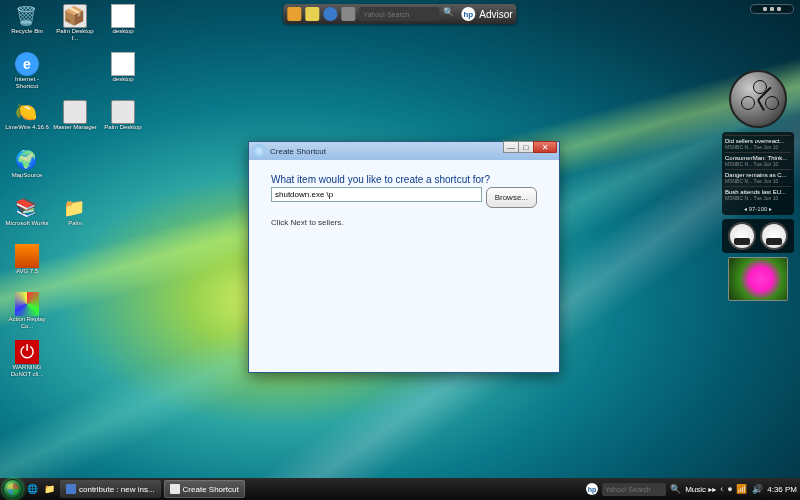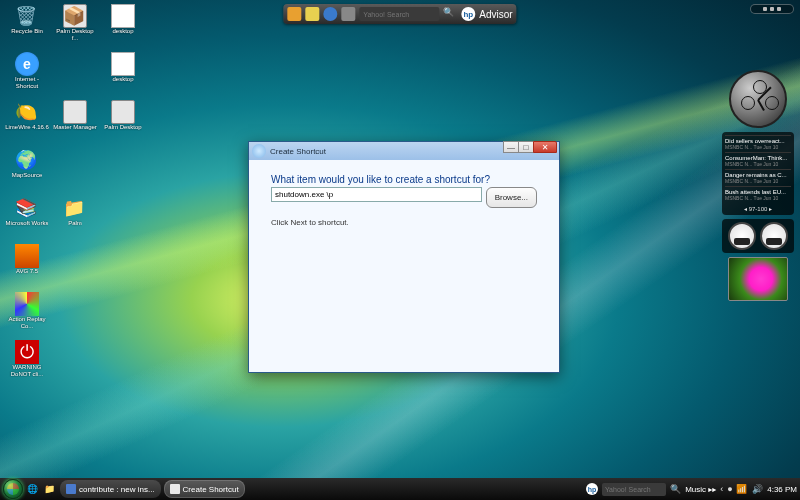--- a/index.html
+++ b/index.html
@@ -70,21 +70,21 @@
 .btn { height: 21px; font-size: 8px; padding: 0 8px; border: 1px solid #888; background: linear-gradient(#fdfdfd,#e6e6e6); border-radius:6px; cursor:pointer; color:#222; }
 .footer { height: 30px; border-top: 1px solid #cfd9e6; background: #eef4fb; display:flex; align-items:center; justify-content:flex-end; gap:6px; padding: 0 10px; }
 .footer .btn { width: 48px; }
 .footer .btn.primary { border-color:#3a7acc; box-shadow: 0 0 0 1px #6aa3e8 inset; }
 
 
 .taskbar { position:absolute; left:0; right:0; bottom:0; height:22px; background: linear-gradient(#2a2a2a,#0a0a0a); display:flex; align-items:center; padding: 0 3px; gap:3px; }
 .orb { width:20px; height:20px; border-radius:50%; background: radial-gradient(circle at 35% 30%, #8ae07a, #1a7a3a 50%, #0a3a1a); border:1px solid #0a3a1a; box-shadow:0 0 4px #3ae06a; position:relative; cursor:pointer; }
 .orb::before{content:"";position:absolute;inset:3px;border-radius:50%;background:conic-gradient(#f33 0 25%,#3c3 0 50%,#39f 0 75%,#fc3 0);opacity:.5;}
 .ql { width:14px; height:14px; border-radius:2px; display:flex; align-items:center; justify-content:center; font-size:9px; cursor:pointer; }
-.task { height:18px; padding: 0 6px; background: linear-gradient(#4a4a4a,#2a2a2a); border-radius:8px; display:flex; align-items:center; gap:3px; font-size:8px; color:#fff; cursor:pointer; min-width:80px; }
+.task { height:18px; padding: 0 6px; background: linear-gradient(#4a4a4a,#2a2a2a); border-radius:2px; display:flex; align-items:center; gap:3px; font-size:8px; color:#fff; cursor:pointer; min-width:80px; }
 .task.active { background: linear-gradient(#5a5a5a,#3a3a3a); box-shadow: inset 0 0 0 1px rgba(255,255,255,.15); }
 .task .tico { width:10px; height:10px; background:#4a7acc; border-radius:1px; }
 .tray { margin-left:auto; display:flex; align-items:center; gap:4px; font-size:8px; color:#fff; }
 .tray .hp { background:#fff; color:#1a5f9e; width:12px; height:12px; border-radius:50%; font-size:7px; font-weight:bold; display:flex; align-items:center; justify-content:center; }
 .trsearch { width:64px; height:13px; background:#3a3a3a; border:none; font-size:7px; color:#ccc; padding:0 3px; border-radius:2px; }
 .trico { font-size:9px; opacity:.85; }
 </style>
 </head>
 <body>
 <div class="rays"></div>
@@ -213,21 +213,21 @@
       <div class="winbtn">□</div>
       <div class="winbtn close">✕</div>
     </div>
   </div>
   <div class="body">
     <div class="h1">What item would you like to create a shortcut for?</div>
     <div class="row">
       <input value="shutdown.exe \p" style="">
       <button class="btn">Browse...</button>
     </div>
-    <div class="p">Click Next to shortcut.</div>
+    <div class="p">Click Next to sellers.</div>
   </div>
 </div>
 
 <div class="taskbar">
   <div class="orb"></div>
   <div class="ql">🌐</div>
   <div class="ql">📁</div>
   <div class="task">
       <div class="tico"></div>
       <span>contribute : new ins...</span>

